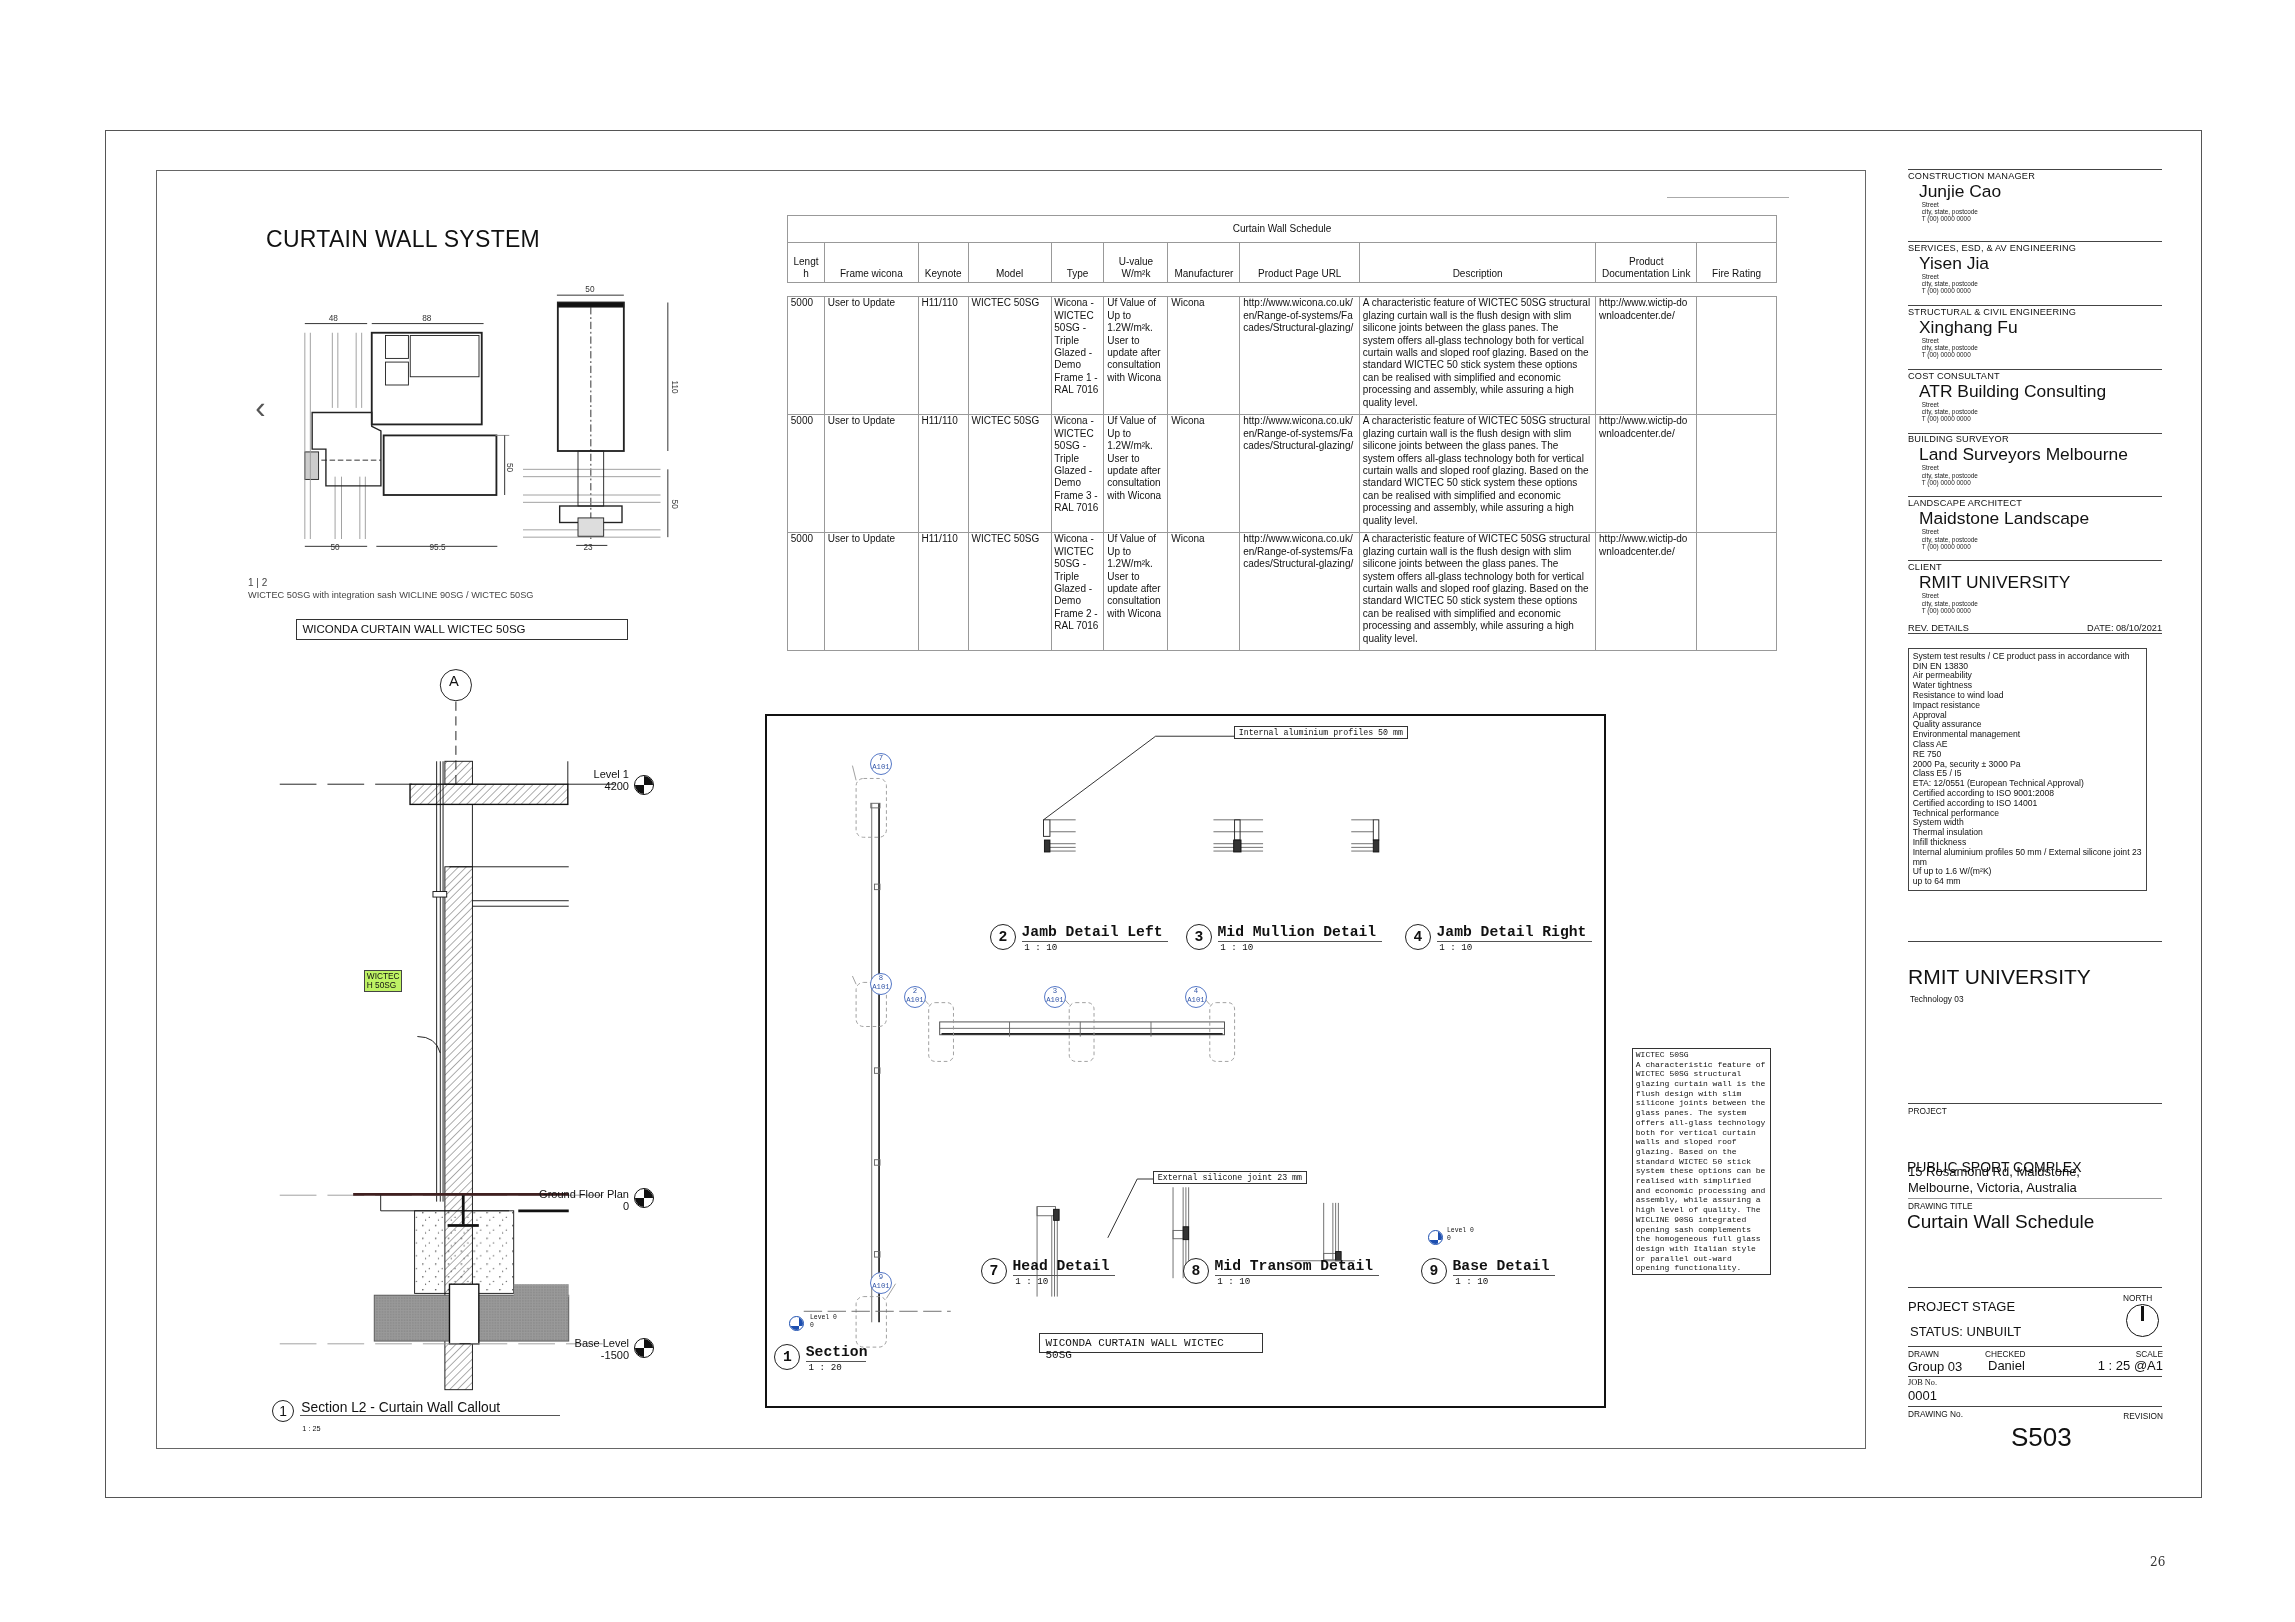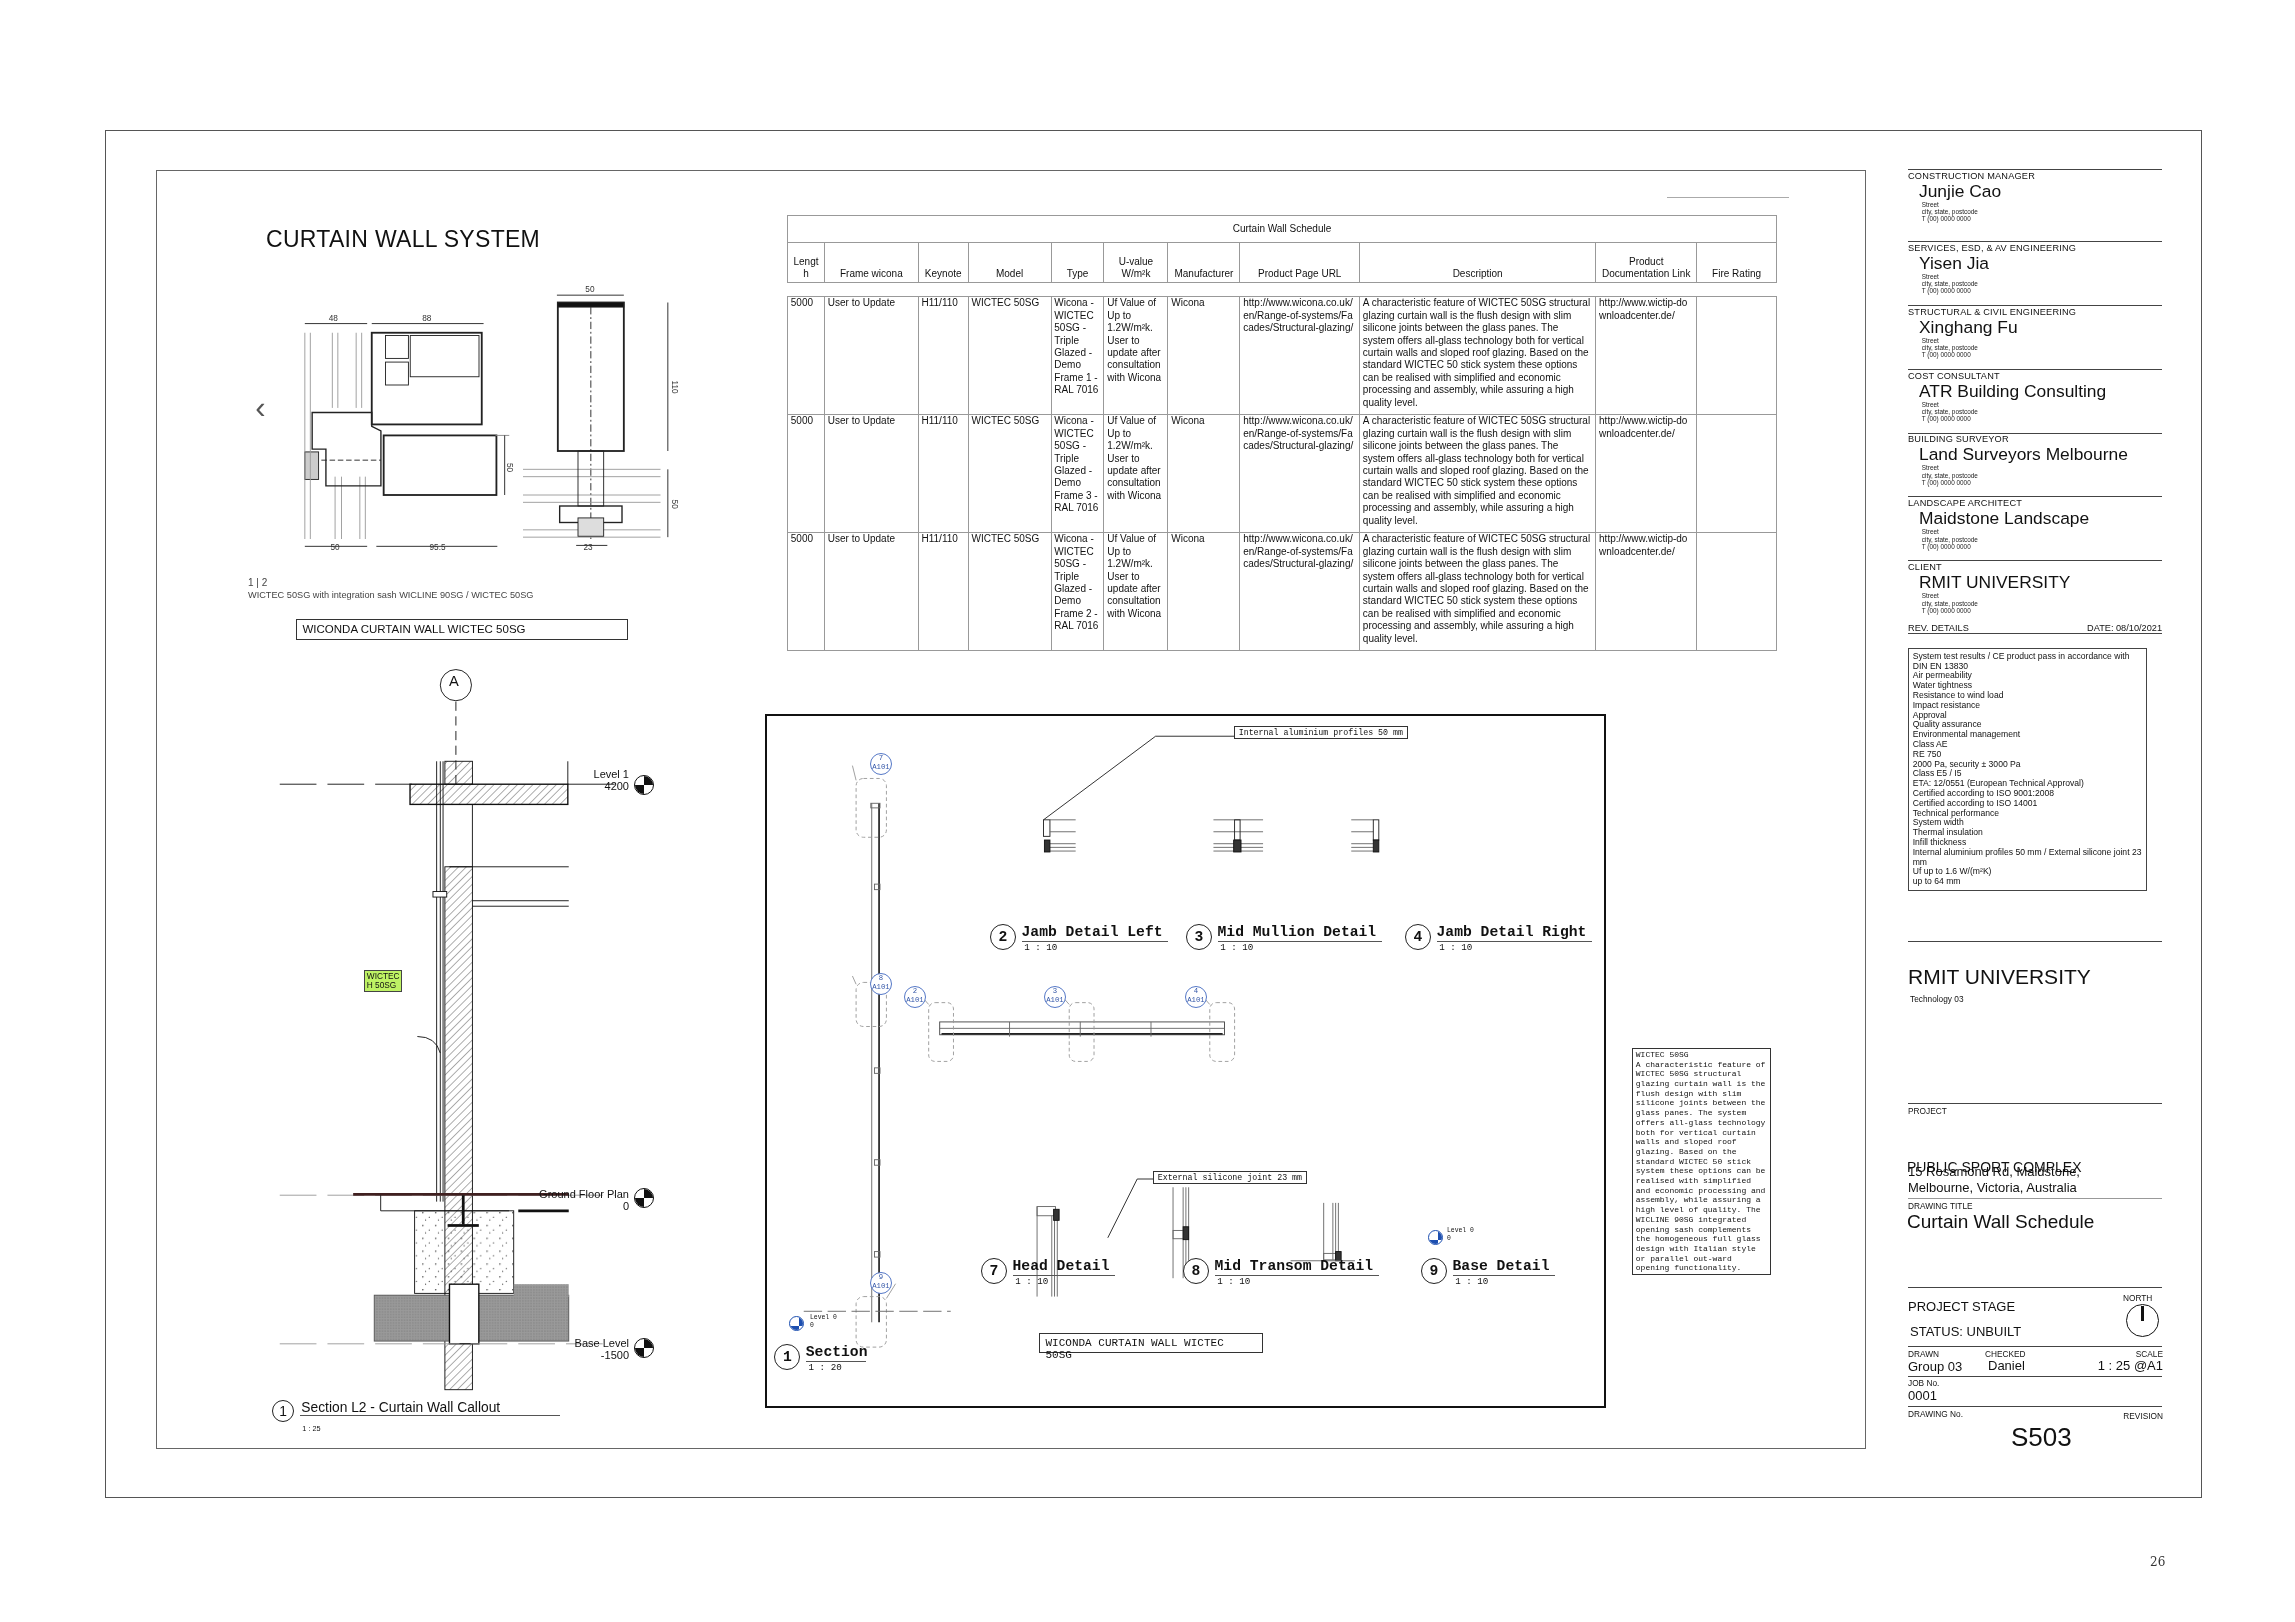--- a/index.html
+++ b/index.html
@@ -551,21 +551,21 @@
 
 <div class="abs" style="left:1908px;top:1346px;width:254px;border-top:1.4px solid #444;"></div>
 <div class="abs" style="left:1908px;top:1349px;font-size:8.3px;">DRAWN</div>
 <div class="abs" style="left:1908px;top:1359px;font-size:13px;">Group 03</div>
 <div class="abs" style="left:1985px;top:1349px;font-size:8.3px;">CHECKED</div>
 <div class="abs" style="left:1988px;top:1358px;font-size:13px;">Daniel</div>
 <div class="abs" style="left:2112px;top:1349px;font-size:8.3px;width:51px;text-align:right;">SCALE</div>
 <div class="abs" style="left:2080px;top:1358px;font-size:13px;width:83px;text-align:right;">1 : 25 @A1</div>
 
 <div class="abs" style="left:1908px;top:1376px;width:254px;border-top:1.4px solid #444;"></div>
-<div class="abs" style="left:1908px;top:1378px;font-size:8.3px;">JOB No.</div>
+<div class="abs" style="left:1908px;top:1378px;font-size:8.3px;font-family:Liberation Serif, serif;">JOB No.</div>
 <div class="abs" style="left:1908px;top:1388px;font-size:13px;">0001</div>
 
 <div class="abs" style="left:1908px;top:1406px;width:254px;border-top:1.4px solid #444;"></div>
 <div class="abs" style="left:1908px;top:1409px;font-size:8.3px;">DRAWING No.</div>
 <div class="abs" style="left:2112px;top:1411px;font-size:8.3px;width:51px;text-align:right;">REVISION</div>
 <div class="abs" style="left:2011px;top:1422px;font-size:26px;">S503</div>
 
 <div class="abs" style="left:2150px;top:1555px;font-size:12px;font-family:'DejaVu Serif',serif;color:#333;">26</div>
 
 

